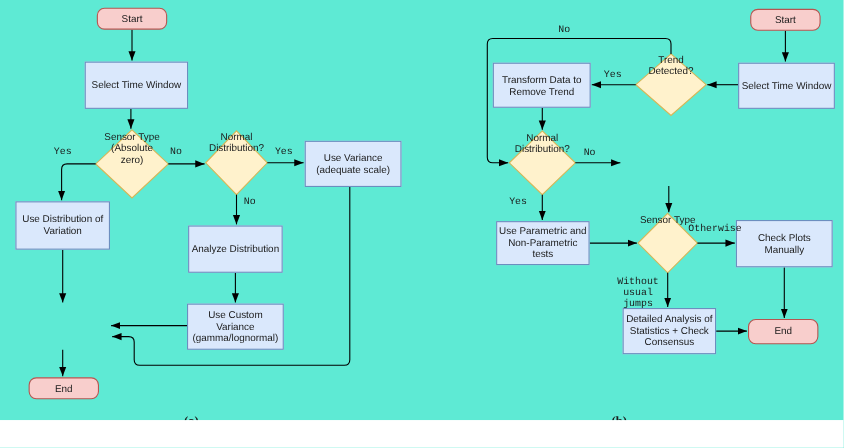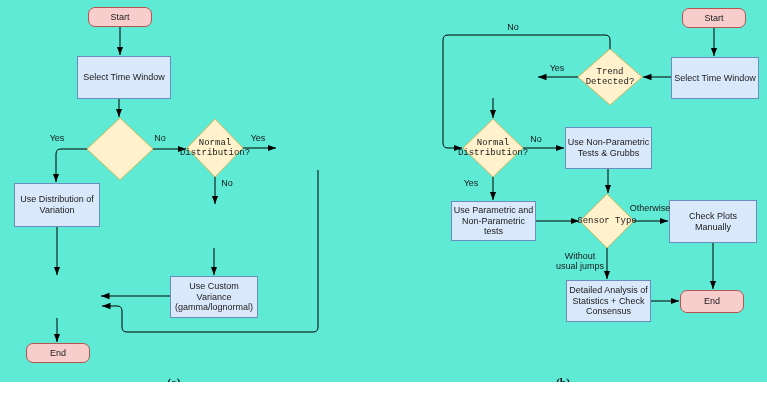--- a/index.html
+++ b/index.html
@@ -6,23 +6,23 @@
   .figure{position:relative;width:767px;height:382px;background:#5eead4;overflow:hidden;
           font-family:"Liberation Sans",sans-serif;color:var(--text-color,#1a1a1a);}
   svg.wires{position:absolute;left:0;top:0;}
   .edge{fill:none;stroke:var(--edge-color,#000000);stroke-width:1;}
   .decision{fill:var(--decision-fill,#fff2cc);stroke:var(--decision-stroke,#d6b656);stroke-width:1;}
   .arrowhead{fill:var(--edge-color,#000000);}
   .node{position:absolute;box-sizing:border-box;border:1px solid;display:flex;align-items:center;
         justify-content:center;text-align:center;font-size:9px;line-height:1.2;padding:1px;}
   .process{background:var(--process-fill,#dae8fc);border-color:var(--process-stroke,#6c8ebf);}
   .terminal{background:var(--terminal-fill,#f8cecc);border-color:var(--terminal-stroke,#b85450);border-radius:7px;}
-  .dlabel{position:absolute;display:flex;align-items:center;justify-content:center;text-align:center;
-          font-size:9px;line-height:1.15;font-family:Liberation Mono, monospace;}
-  .elabel{position:absolute;font-size:9px;line-height:1.12;text-align:center;}
+  .dlabel{position:absolute;display:flex;align-items:flex-start;justify-content:center;text-align:center;
+          font-size:9px;line-height:1.15;}
+  .elabel{position:absolute;font-size:9px;line-height:1.12;text-align:center;font-family:Liberation Mono, monospace;}
   .caption{position:absolute;font-family:"Liberation Serif",serif;font-size:11.5px;font-weight:bold;text-align:center;}
 </style>
 </head>
 <body>
 
 <div class="figure">
 
   <svg class="wires" width="767" height="407">
     <defs>
       <marker id="ah" viewBox="0 0 10 10" refX="10" refY="5" markerWidth="8.5" markerHeight="8.5" orient="auto">
@@ -62,25 +62,34 @@
     <path class="edge" d="M651 301 H679" marker-end="url(#ah)"></path>
     <path class="edge" d="M713 243 V289" marker-end="url(#ah)"></path>
   </svg>
 
   <div class="node terminal" style="left:88px;top:7px;width:64px;height:20px">
     <span>Start</span>
     </div>
   <div class="node process" style="left:77px;top:56px;width:94px;height:43px">
     <span>Select Time Window</span>
     </div>
+  <div class="dlabel" style="left:94px;top:119px;width:52px;height:60px">
+    <span>Sensor Type (Absolute zero)</span>
+    </div>
   <div class="dlabel" style="left:186px;top:119px;width:58px;height:58px">
     <span>Normal Distribution?</span>
     </div>
+  <div class="node process" style="left:277px;top:128px;width:88px;height:42px">
+    <span>Use Variance (adequate scale)</span>
+    </div>
   <div class="node process" style="left:14px;top:183px;width:86px;height:44px">
     <span>Use Distribution of Variation</span>
+    </div>
+  <div class="node process" style="left:171px;top:205px;width:86px;height:43px">
+    <span>Analyze Distribution</span>
     </div>
   <div class="node process" style="left:170px;top:276px;width:88px;height:42px">
     <span>Use Custom Variance (gamma/lognormal)</span>
     </div>
   <div class="node terminal" style="left:26px;top:343px;width:64px;height:20px">
     <span>End</span>
     </div>
 
   <div class="elabel" style="left:37px;top:133px;width:40px">Yes</div>
   <div class="elabel" style="left:140px;top:133px;width:40px">No</div>
@@ -89,25 +98,25 @@
 
   <div class="node terminal" style="left:682px;top:8px;width:64px;height:20px">
     <span>Start</span>
     </div>
   <div class="node process" style="left:671px;top:57px;width:88px;height:42px">
     <span>Select Time Window</span>
     </div>
   <div class="dlabel" style="left:585px;top:49px;width:50px;height:56px">
     <span>Trend Detected?</span>
     </div>
+  <div class="node process" style="left:448px;top:57px;width:89px;height:41px">
+    <span>Transform Data to Remove Trend</span>
+    </div>
   <div class="dlabel" style="left:464px;top:120px;width:58px;height:56px">
     <span>Normal Distribution?</span>
-    </div>
-  <div class="node process" style="left:565px;top:127px;width:87px;height:42px">
-    <span>Use Non-Parametric Tests &amp; Grubbs</span>
     </div>
   <div class="node process" style="left:451px;top:201px;width:85px;height:40px">
     <span>Use Parametric and Non-Parametric tests</span>
     </div>
   <div class="dlabel" style="left:575px;top:195px;width:64px;height:52px">
     <span>Sensor Type</span>
     </div>
   <div class="node process" style="left:566px;top:280px;width:85px;height:42px">
     <span>Detailed Analysis of Statistics + Check Consensus</span>
     </div>

